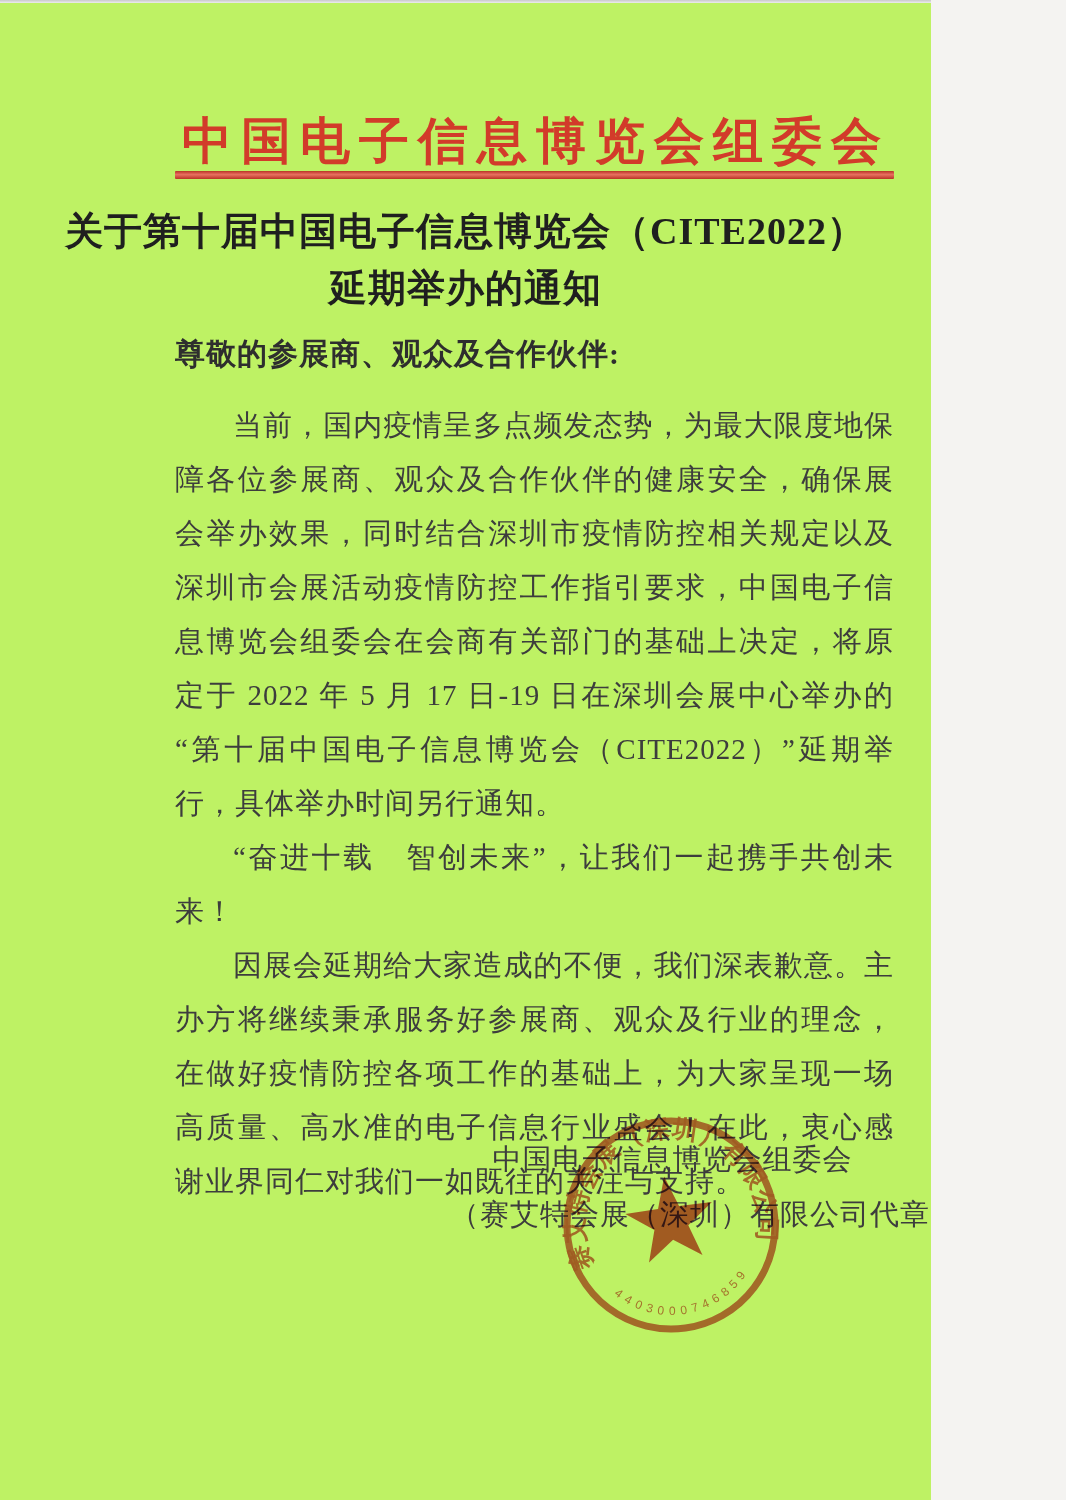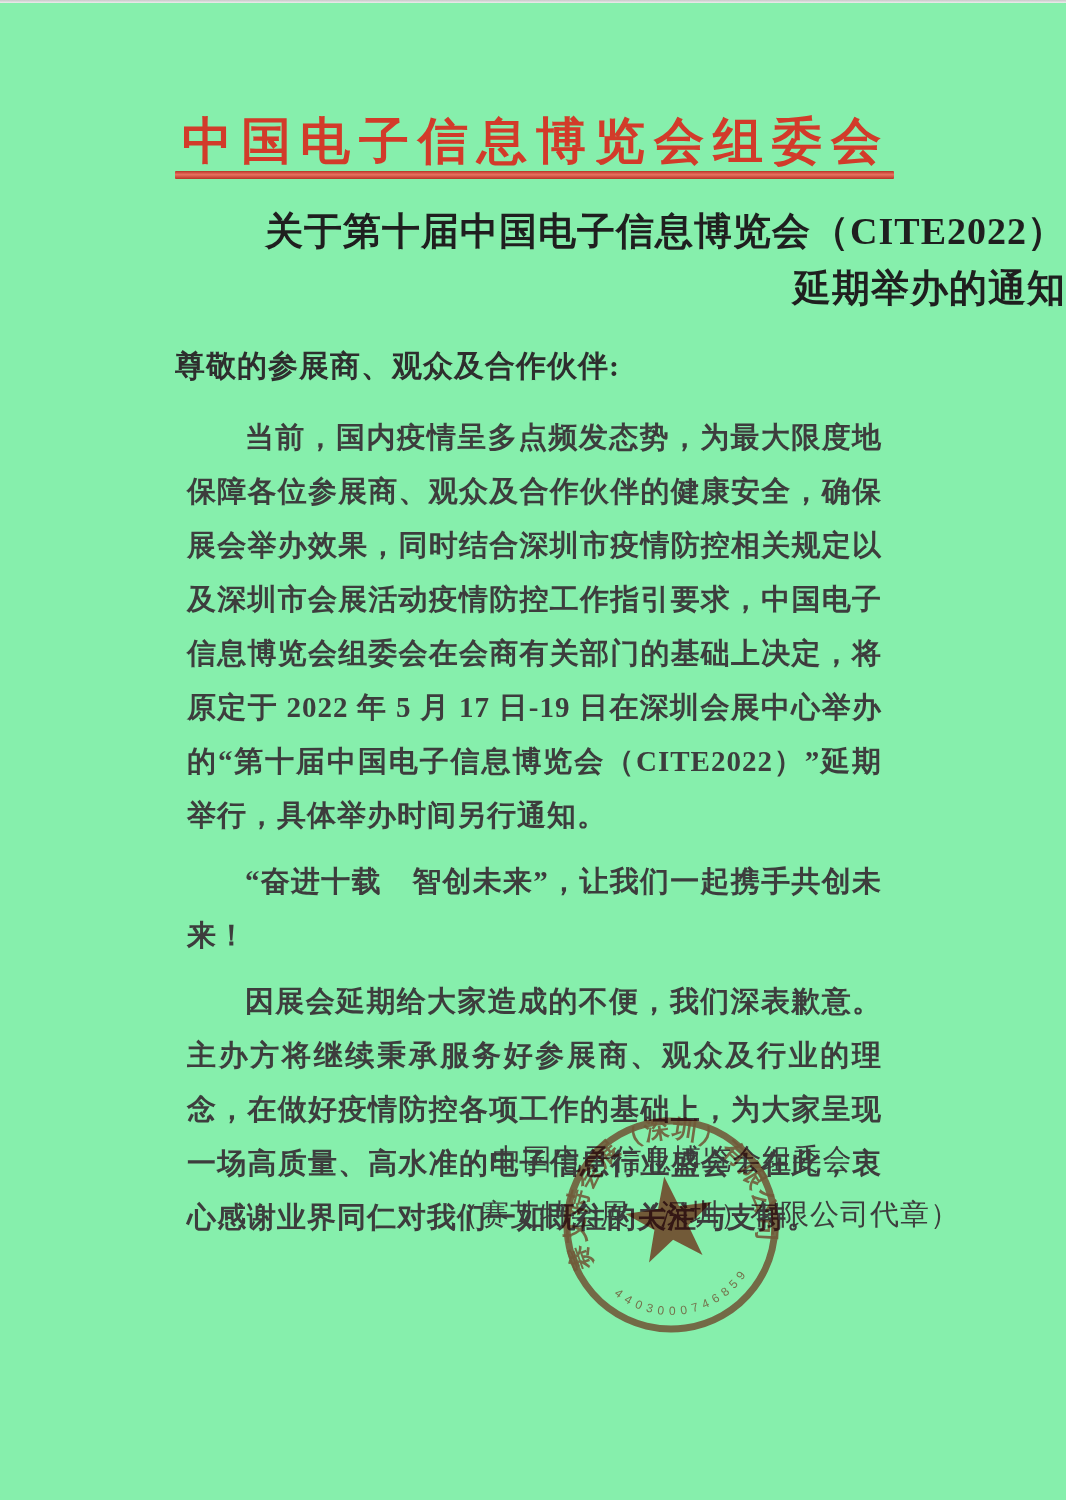--- a/index.html
+++ b/index.html
@@ -3,22 +3,22 @@
 <meta charset="utf-8">
 <style>
   html, body { margin: 0; padding: 0; }
   body {
     width: 1066px; height: 1500px;
     background: #f4f3f1;
     font-family: "Liberation Serif", serif;
   }
   .page {
     position: relative;
-    width: 1066px; height: 1500px;
-    background: #86efac;
+    width: 931px; height: 1500px;
+    background: #bef264;
     overflow: hidden;
   }
   .scan-edge {
     position: absolute; top: 0; left: 0;
     width: 100%; height: 3px;
     background: linear-gradient(#c9c9c9, #ececec);
   }
   .org-header {
     position: absolute; top: 108px; left: 172px; width: 722px;
     font-size: 50px; font-weight: bold;
@@ -29,40 +29,40 @@
     white-space: nowrap;
   }
   .header-rule {
     position: absolute; top: 171px; left: 175px;
     width: 719px; height: 8px;
     background: linear-gradient(#b93527, #e8705f 45%, #b93527);
     border-radius: 1px;
   }
   .notice-title {
     position: absolute; top: 203px; left: 0; width: 100%;
-    text-align: right;
+    text-align: center;
     font-size: 38px; font-weight: bold;
     color: #1f1f1f;
     line-height: 57px;
     letter-spacing: 1px;
   }
   .salutation {
-    position: absolute; top: 346px; left: 175px;
+    position: absolute; top: 334px; left: 175px;
     font-size: 30px; font-weight: bold;
     color: #2e2e2e;
     letter-spacing: 1px;
   }
   .body-text {
     position: absolute; top: 398px; left: 175px; width: 719px;
     font-size: 29px; color: #3d3d3d;
     line-height: 54px;
     text-align: justify;
     letter-spacing: 1px;
   }
-  .body-text p { margin: 12px; text-indent: 2em; font-weight: bold; }
+  .body-text p { margin: 0; text-indent: 2em; }
   .signature {
     position: absolute; top: 1132px; left: 450px; width: 445px;
     text-align: center;
     font-size: 29px; color: #3d3d3d;
     line-height: 55px;
     letter-spacing: 1px;
   }
   .signature div { white-space: nowrap; }
   .stamp {
     position: absolute; top: 1112px; left: 558px;

